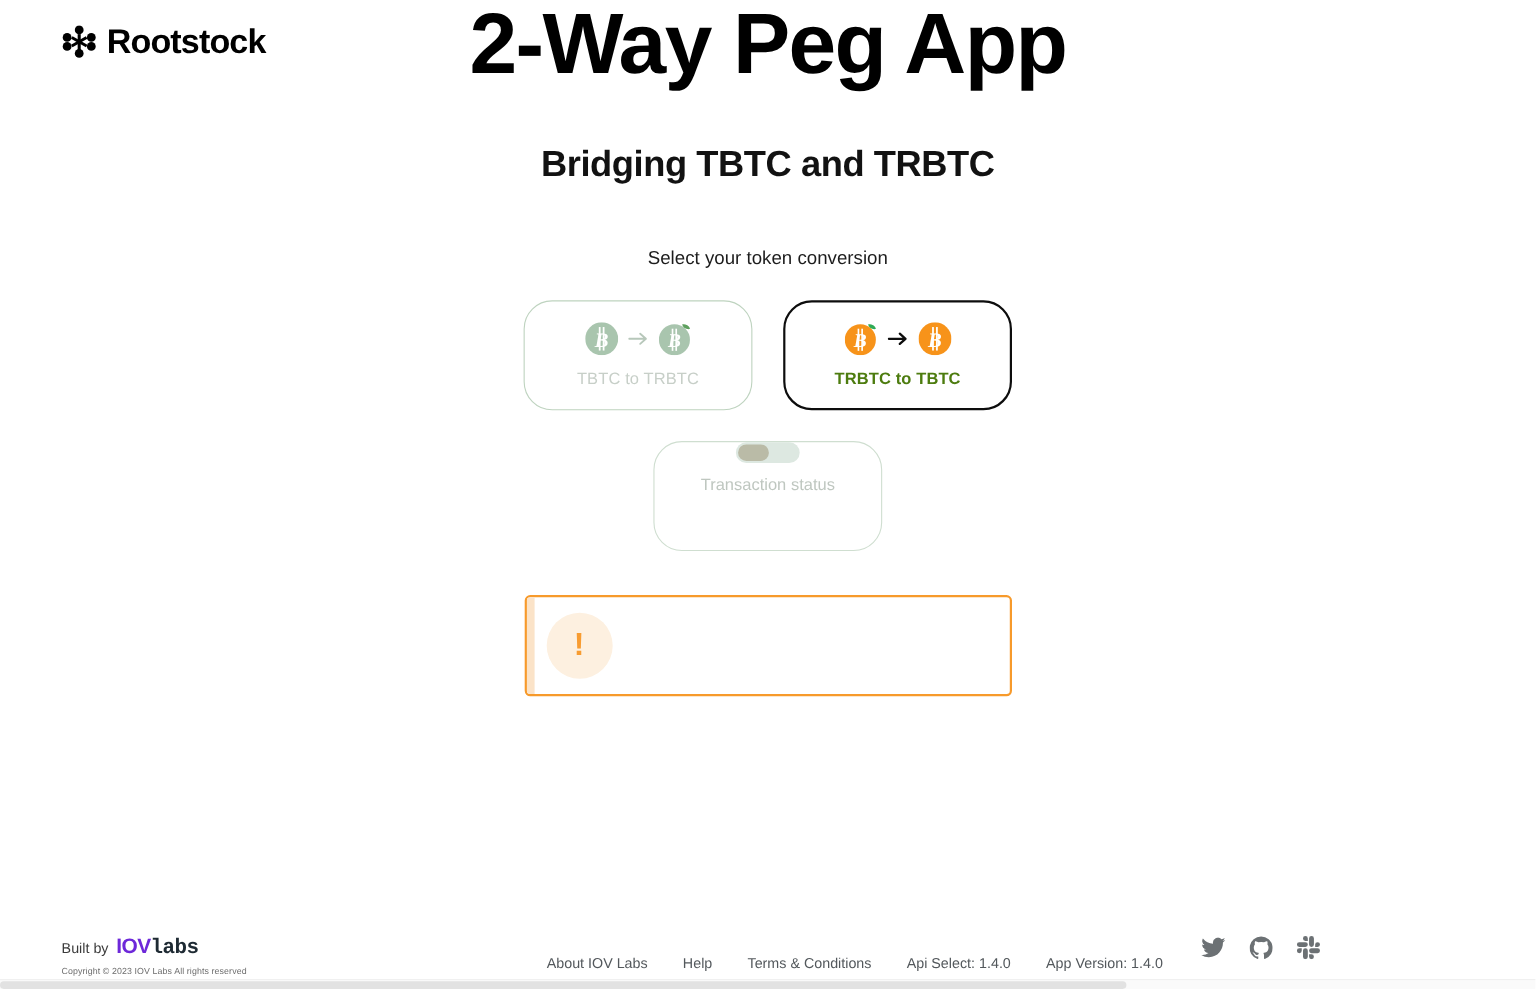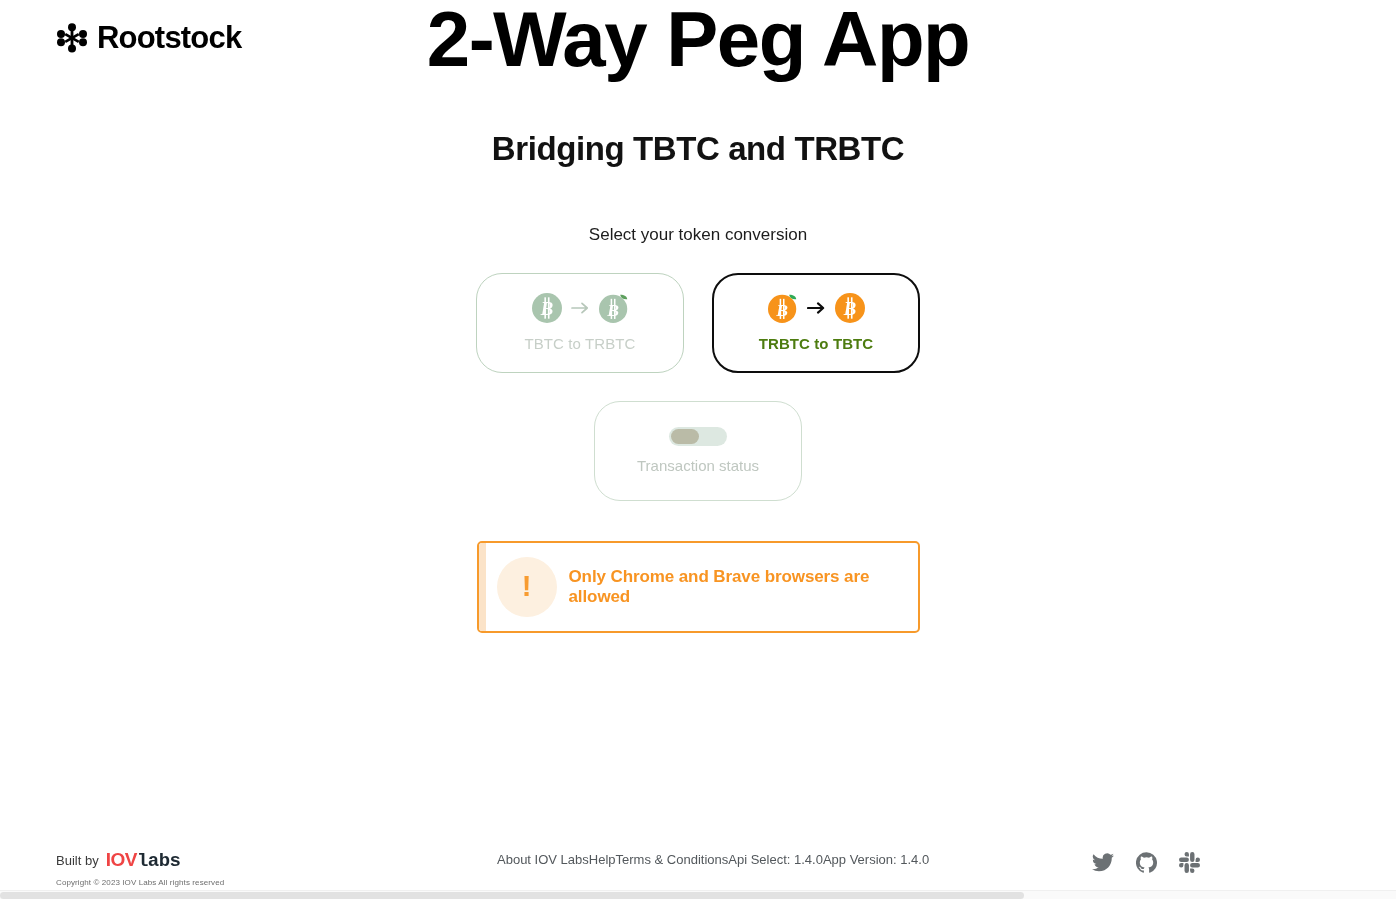--- a/index.html
+++ b/index.html
@@ -121,21 +121,21 @@
   .status-card {
     margin-top: 28px;
     width: 208px;
     height: 100px;
     border-radius: 26px;
     border: 1px solid #cfded0;
     background: #ffffff;
     display: flex;
     flex-direction: column;
     align-items: center;
-    justify-content: center;
+    justify-content: flex-start;
     gap: 11px;
     cursor: not-allowed;
   }
   .status-pill {
     width: 58px;
     height: 19px;
     border-radius: 10px;
     background: #dde8e1;
     display: flex;
     align-items: center;
@@ -216,34 +216,35 @@
   .built-by-text {
     font-size: 13px;
     color: #3b3b3b;
   }
   .iov-word {
     font-size: 19px;
     font-weight: 700;
     letter-spacing: -0.5px;
     line-height: 1;
   }
-  .iov-green { color: #ef4444; }
+  .iov-green { color: #6d28d9; }
   .iov-dark  { color: #1e2a33; font-family: Liberation Mono, monospace; }
   .copyright {
     margin-top: 7px;
     font-size: 8px;
     color: #6d6d6d;
     letter-spacing: 0.1px;
   }
 
   .footer-links {
     position: absolute;
     left: 497px;
-    bottom: 32px;
-    display: flex;
+    bottom: 16px;
+    display: flex;
+    gap: 32px;
     align-items: center;
     text-align: center;
   }
   .footer-link {
     font-size: 13px;
     color: #53585c;
     text-decoration: none;
     white-space: nowrap;
   }
   .footer-meta {
@@ -373,21 +374,20 @@
   <div class="status-card">
     <div class="status-pill">
       <div class="status-pill-knob"></div>
     </div>
     <div class="status-label">Transaction status</div>
   </div>
 
   <div class="warning">
     <div class="warning-accent"></div>
     <div class="warning-icon">!</div>
-    <div class="warning-text">Only Chrome and Brave browsers are allowed</div>
   </div>
 
 </div>
 
 <div class="footer">
 
   <div class="footer-left">
     <div class="built-by">
       <span class="built-by-text">Built by</span>
       <span class="iov-word"><span class="iov-green">IOV</span><span class="iov-dark">labs</span></span>

